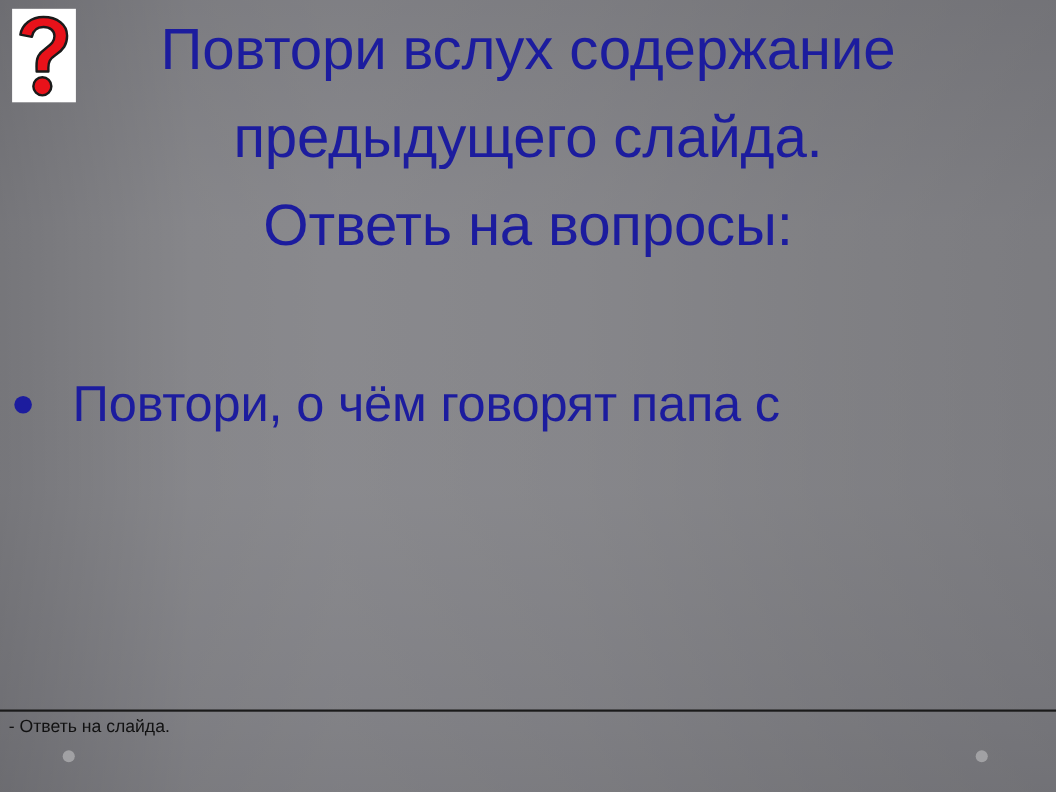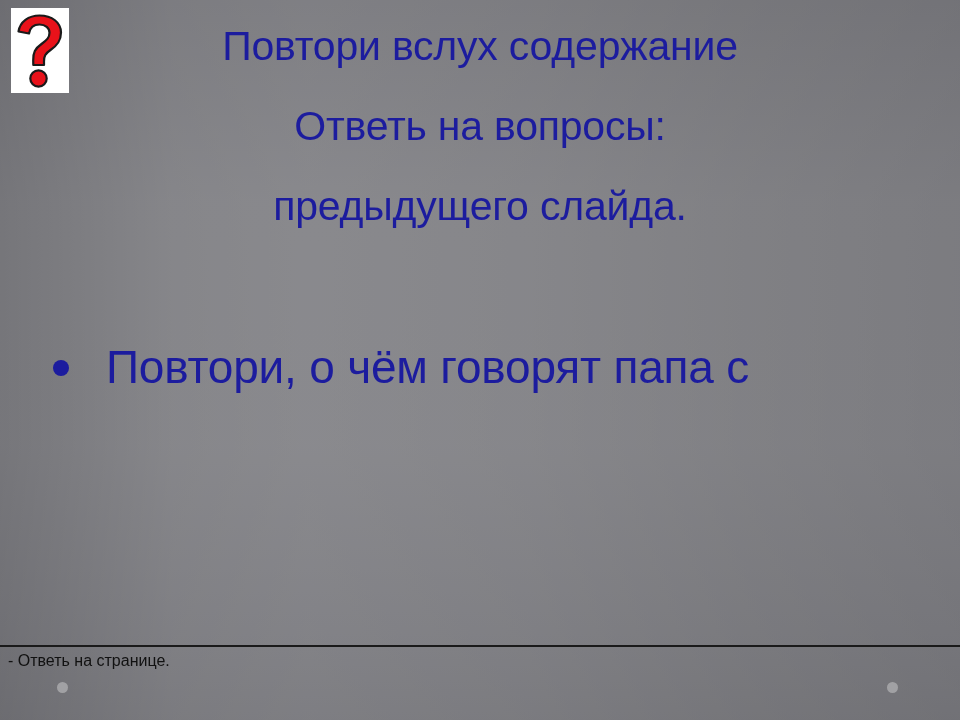--- a/index.html
+++ b/index.html
@@ -55,38 +55,37 @@
   .title-block {
     position: absolute;
     left: 0;
     top: 6px;
     width: 960px;
     text-align: center;
   }
   .title-line {
     display: block;
     color: #1c1c9e;
-    font-size: 41px;
+    font-size: 53px;
     line-height: 80px;
     font-weight: normal;
     letter-spacing: -0.2px;
     white-space: nowrap;
   }
 
   
   .body-block {
     position: absolute;
     left: 0;
     top: 336px;
     width: 960px;
   }
   .bullet-row {
     position: relative;
     padding-left: 66px;
-    margin-left: 40px;
   }
   .bullet-dot {
     position: absolute;
     left: 13px;
     top: 24px;
     width: 16px;
     height: 16px;
     border-radius: 50%;
     background: #1c1c9e;
   }
@@ -153,32 +152,32 @@
                L 29.0 48.5
                C 29.0 43.0, 30.3 40.6, 35.5 37.0
                C 42.5 32.2, 46.0 27.6, 46.0 19.5
                C 46.0 9.5, 37.0 2.5, 24.5 2.5 Z" fill="#e8121a" stroke="#1a1a1a" stroke-width="2.2" stroke-linejoin="round"></path>
       <circle cx="23.5" cy="65.5" r="8.2" fill="#e8121a" stroke="#1a1a1a" stroke-width="2.2"></circle>
     </svg>
   </div>
 
   <div class="title-block">
     <span class="title-line">Повтори вслух содержание</span>
+    <span class="title-line">предыдущего слайда.</span>
     <span class="title-line">Ответь на вопросы:</span>
-    <span class="title-line">предыдущего слайда.</span>
   </div>
 
   <div class="body-block">
     <div class="bullet-row">
       <span class="bullet-dot"></span>
       <span class="bullet-text">
         <span class="bullet-text-line">Повтори, о чём говорят папа с</span>
       </span>
     </div>
   </div>
 
   <div class="footer-divider"></div>
-  <div class="footer-note">- Ответь на странице.</div>
+  <div class="footer-note">- Ответь на слайда.</div>
 
   <span class="deco-dot left"></span>
   <span class="deco-dot right"></span>
 
 </div>
 
 </body></html>

